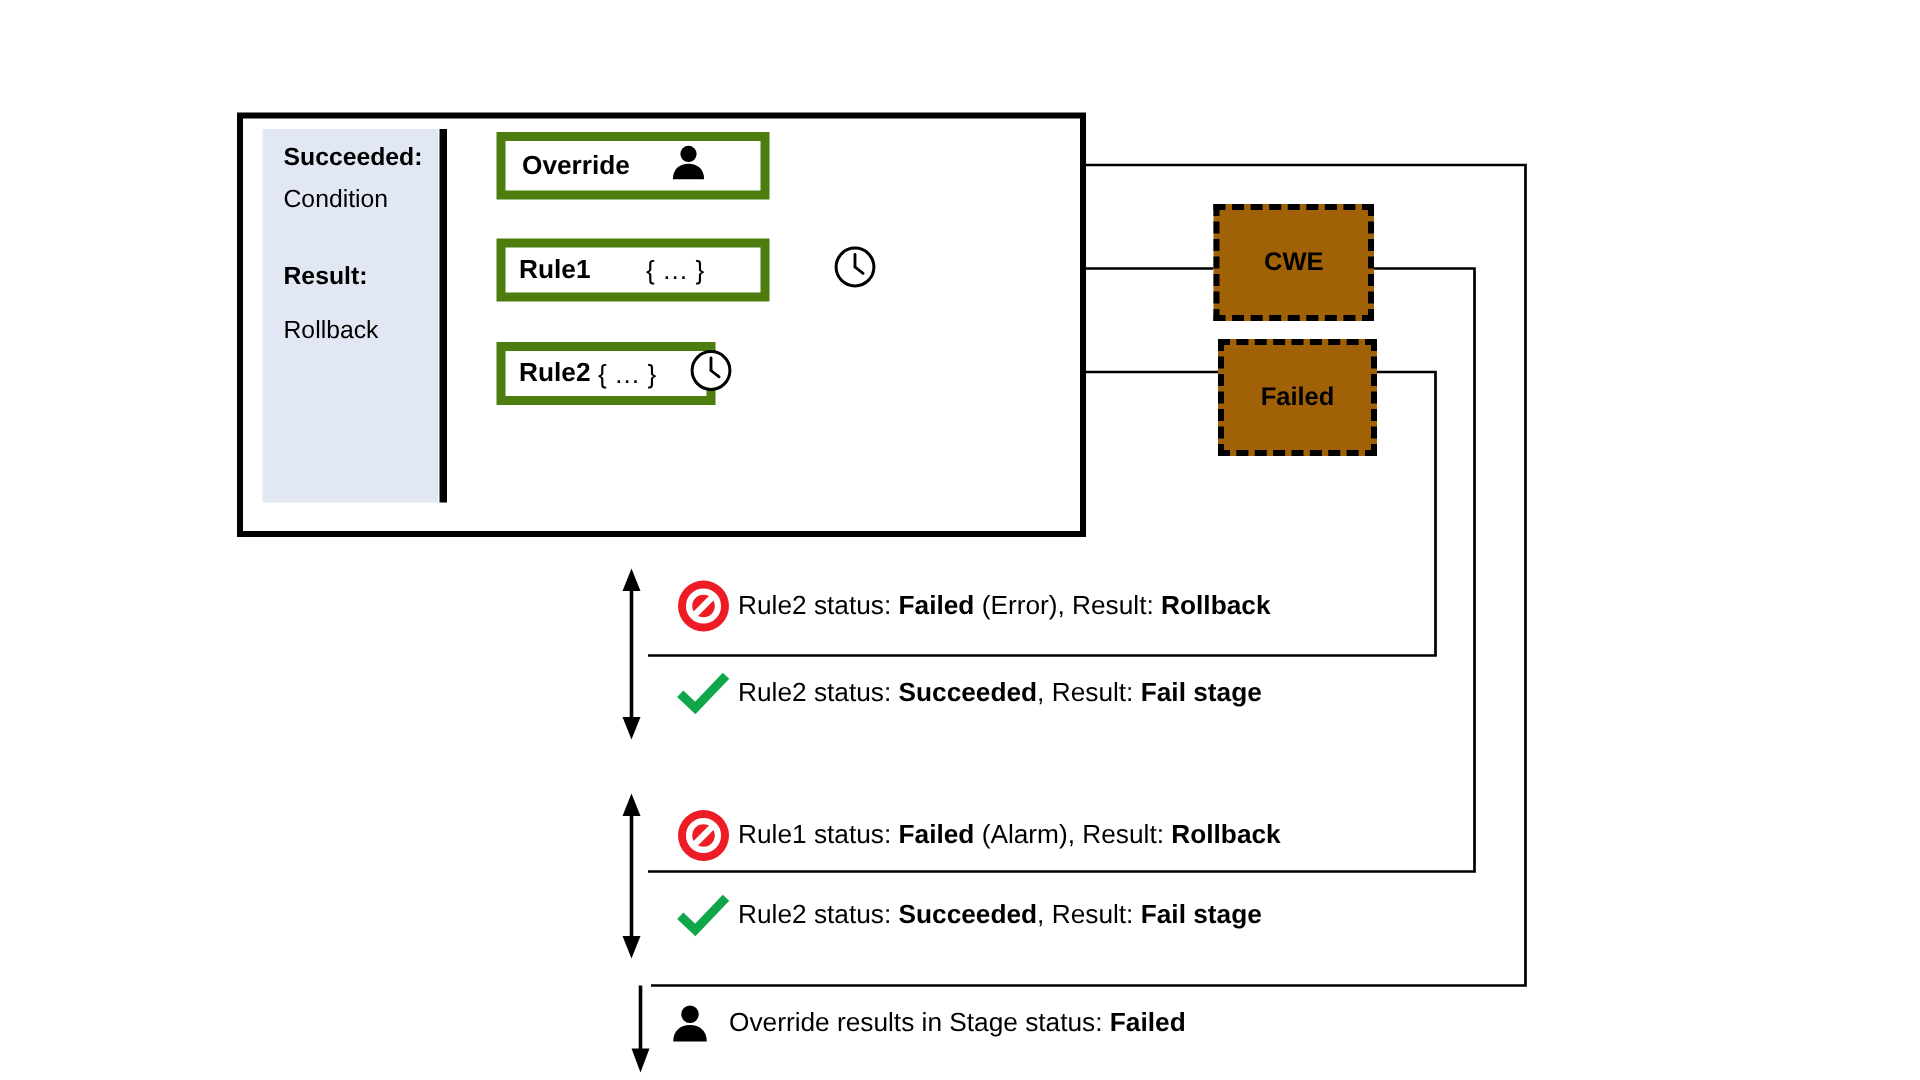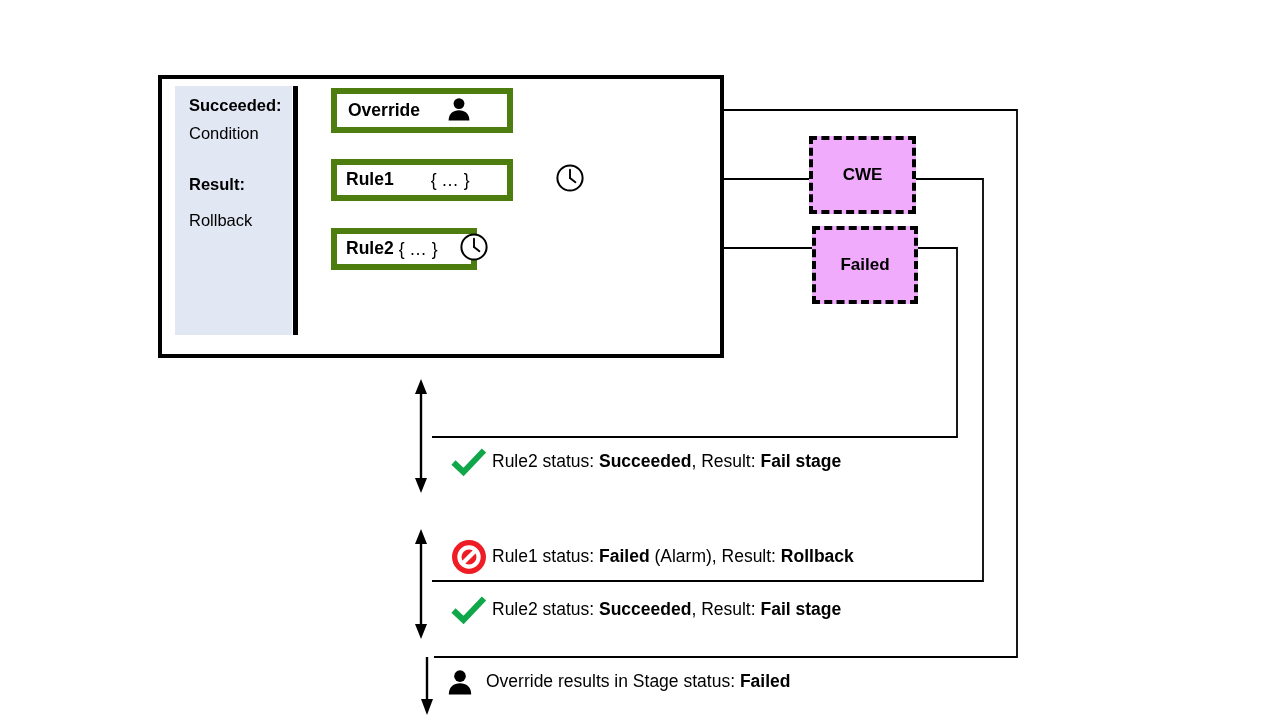--- a/index.html
+++ b/index.html
@@ -125,21 +125,21 @@
   
   .person-icon { display: inline-block; }
 
   
   .clock-icon { display: inline-block; }
 
   
   .service-box {
     position: absolute;
     border: 4px dashed #000000;
-    background: #f0abfc;
+    background: #a16207;
     box-sizing: border-box;
     display: flex;
     align-items: center;
     justify-content: center;
     font-size: 17px;
     font-weight: bold;
     white-space: nowrap;
   }
   .box-cwe    { left: 809px; top: 136px; width: 107px; height: 78px; }
   .box-lambda { left: 812px; top: 226px; width: 106px; height: 78px; }
@@ -240,38 +240,48 @@
         <circle cx="15" cy="15" r="12.6" fill="#ffffff" stroke="#000000" stroke-width="2"></circle>
         <line x1="15" y1="15" x2="15" y2="6.6" stroke="#000000" stroke-width="1.9" stroke-linecap="round"></line>
         <line x1="15" y1="15" x2="20.4" y2="19.2" stroke="#000000" stroke-width="1.9" stroke-linecap="round"></line>
       </svg>
     </span>
   </div>
 
   <div class="service-box box-cwe">CWE</div>
   <div class="service-box box-lambda">Failed</div>
 
-
-  <div class="msg-row msg-r2-success">
-    <span class="msg-icon">
-      <svg width="38" height="30" viewBox="0 0 38 30">
-        <path d="M3.5 15.5 L13.5 25 L34 3.5" fill="none" stroke="#0FA749" stroke-width="6" stroke-linecap="butt" stroke-linejoin="miter"></path>
-      </svg>
-    </span>
-    <span class="msg-text"><span>Rule2 status: </span><b>Succeeded</b><span>, Result: </span><b>Fail stage</b></span>
-  </div>
-
-  <div class="msg-row msg-r1-failed">
+  <div class="msg-row msg-r2-failed">
     <span class="msg-icon">
       <svg width="38" height="38" viewBox="0 0 38 38">
         <circle cx="19" cy="19" r="17" fill="#EE1C25"></circle>
         <circle cx="19" cy="19" r="9.6" fill="none" stroke="#ffffff" stroke-width="4.2"></circle>
         <line x1="12.2" y1="25.8" x2="25.8" y2="12.2" stroke="#ffffff" stroke-width="4.2"></line>
       </svg>
     </span>
+    <span class="msg-text"><span>Rule2 status: </span><b>Failed</b><span> (Error), Result: </span><b>Rollback</b></span>
+  </div>
+
+  <div class="msg-row msg-r2-success">
+    <span class="msg-icon">
+      <svg width="38" height="30" viewBox="0 0 38 30">
+        <path d="M3.5 15.5 L13.5 25 L34 3.5" fill="none" stroke="#0FA749" stroke-width="6" stroke-linecap="butt" stroke-linejoin="miter"></path>
+      </svg>
+    </span>
+    <span class="msg-text"><span>Rule2 status: </span><b>Succeeded</b><span>, Result: </span><b>Fail stage</b></span>
+  </div>
+
+  <div class="msg-row msg-r1-failed">
+    <span class="msg-icon">
+      <svg width="38" height="38" viewBox="0 0 38 38">
+        <circle cx="19" cy="19" r="17" fill="#EE1C25"></circle>
+        <circle cx="19" cy="19" r="9.6" fill="none" stroke="#ffffff" stroke-width="4.2"></circle>
+        <line x1="12.2" y1="25.8" x2="25.8" y2="12.2" stroke="#ffffff" stroke-width="4.2"></line>
+      </svg>
+    </span>
     <span class="msg-text"><span>Rule1 status: </span><b>Failed</b><span> (Alarm), Result: </span><b>Rollback</b></span>
   </div>
 
   <div class="msg-row msg-r1-success">
     <span class="msg-icon">
       <svg width="38" height="30" viewBox="0 0 38 30">
         <path d="M3.5 15.5 L13.5 25 L34 3.5" fill="none" stroke="#0FA749" stroke-width="6" stroke-linecap="butt" stroke-linejoin="miter"></path>
       </svg>
     </span>
     <span class="msg-text"><span>Rule2 status: </span><b>Succeeded</b><span>, Result: </span><b>Fail stage</b></span>

